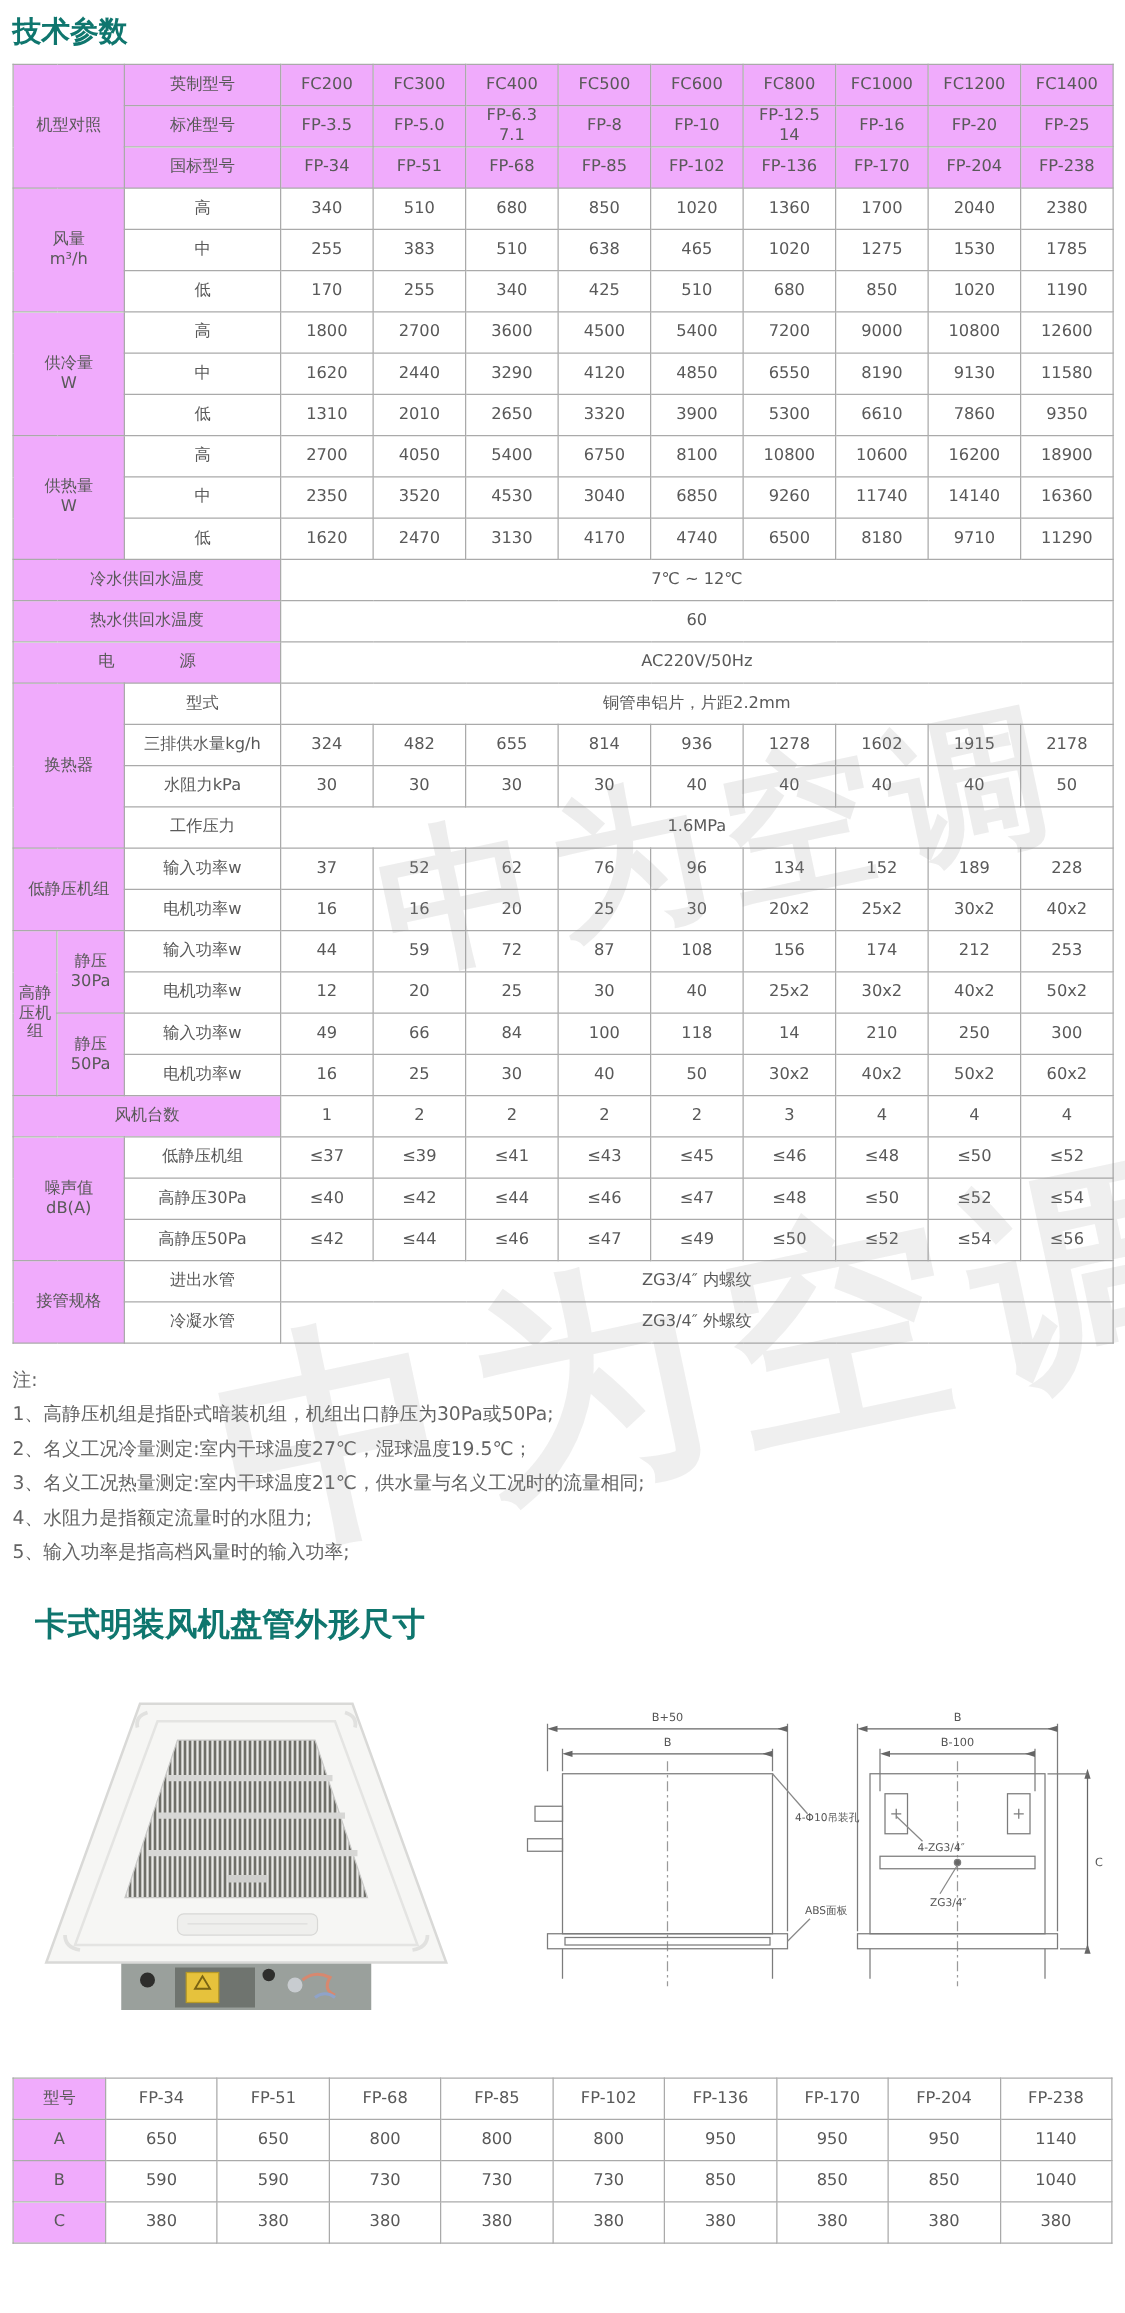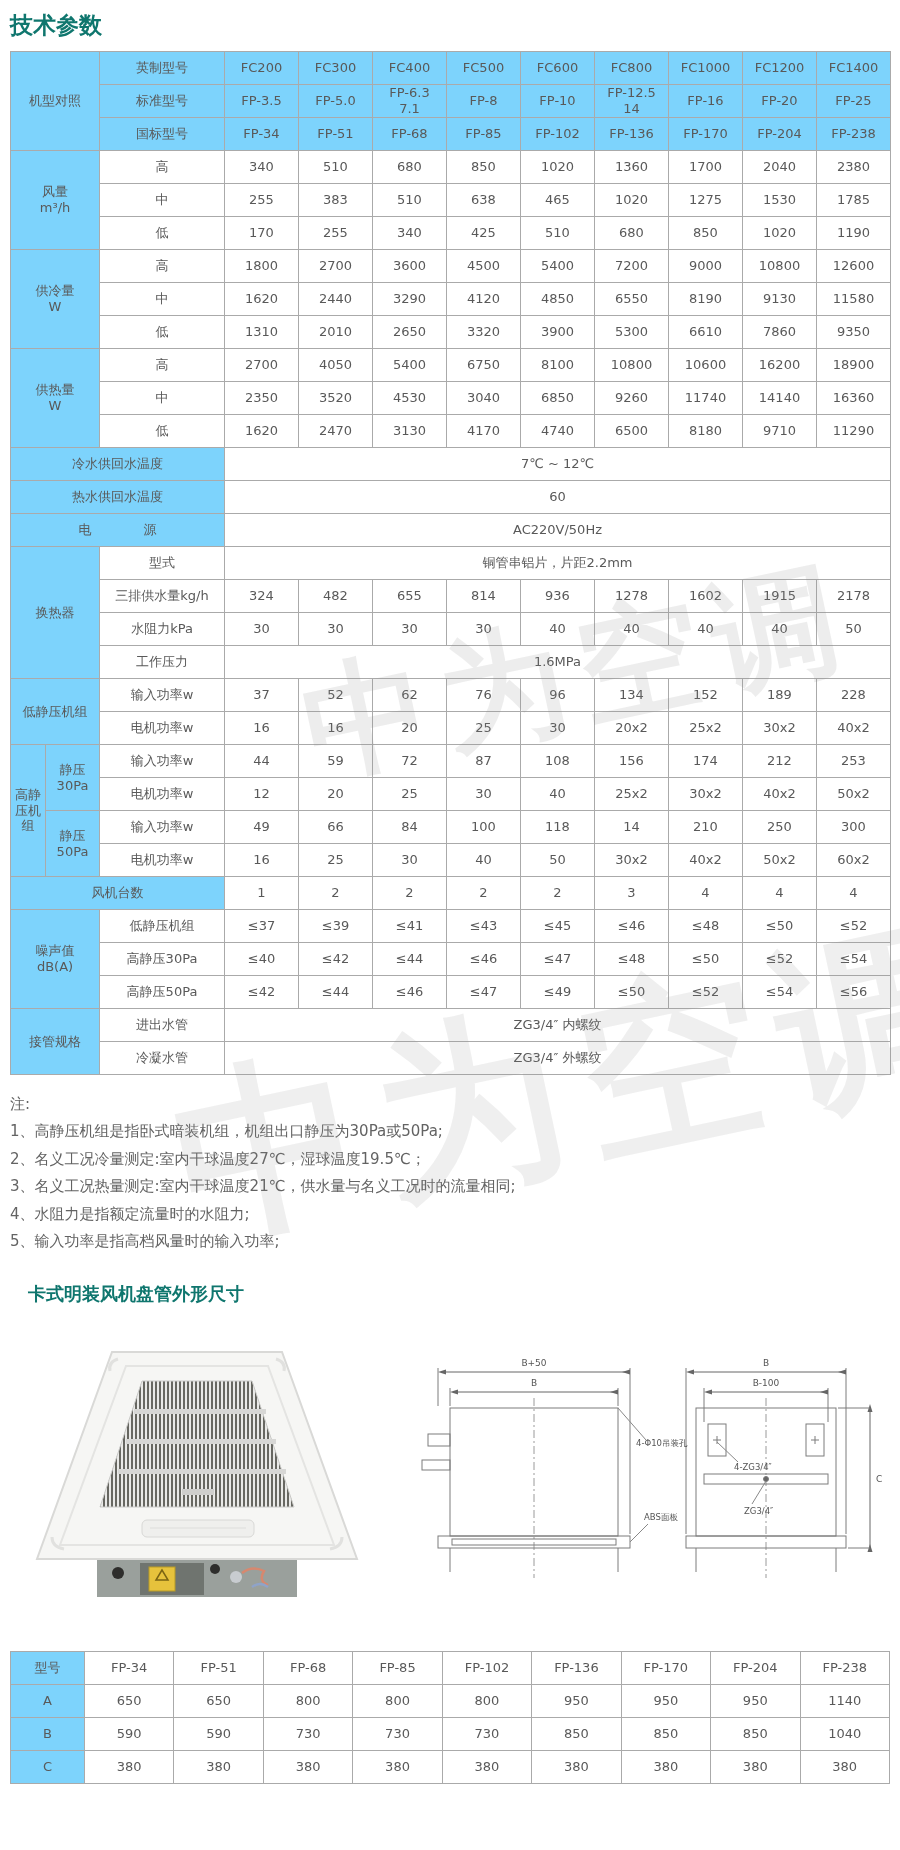--- a/index.html
+++ b/index.html
@@ -1,26 +1,26 @@
 <!DOCTYPE html>
 <html><head>
 <meta charset="utf-8">
 <style>
   html,body{margin:0;padding:0;background:#ffffff;}
   body{width:900px;font-family:"DejaVu Sans","Liberation Sans",sans-serif;color:#58595b;}
   .page{position:relative;width:900px;height:1850px;overflow:hidden;background:#fff;}
 
   .sec-title{color:#0f766e;font-weight:bold;font-size:23px;margin:0;padding:10px 0 10px 10px;}
-  .sec-title.second{font-size:18px;padding:26px 0 8px 28px;}
+  .sec-title.second{font-size:26px;padding:26px 0 8px 28px;}
 
   table.grid{border-collapse:collapse;table-layout:fixed;width:880px;margin-left:10px;border:1px solid #8f8f8f;}
   table.grid td{border:1px solid #aaaaaa;text-align:center;vertical-align:middle;
     font-size:13px;height:32px;padding:0 2px;background:#ffffff;color:#595959;line-height:1.2;
     overflow:hidden;word-break:break-all;}
-  table.grid td.hd{background:#7dd3fc;}
+  table.grid td.hd{background:#f0abfc;}
 
   .notes{width:880px;margin:16px 0 0 10px;font-size:15px;color:#636363;}
   .notes .nlabel{line-height:27px;}
   .notes div.nline{line-height:27.5px;padding-left:26px;text-indent:-26px;}
 
   .figs{display:flex;align-items:center;margin:14px 0 0 22px;text-decoration:underline;}
   .figs .photo-wrap{width:350px;height:265px;}
   .figs .draw-wrap{width:480px;height:265px;margin-left:36px;padding-top:18px;}
 
   table.dims{margin-top:40px;}

